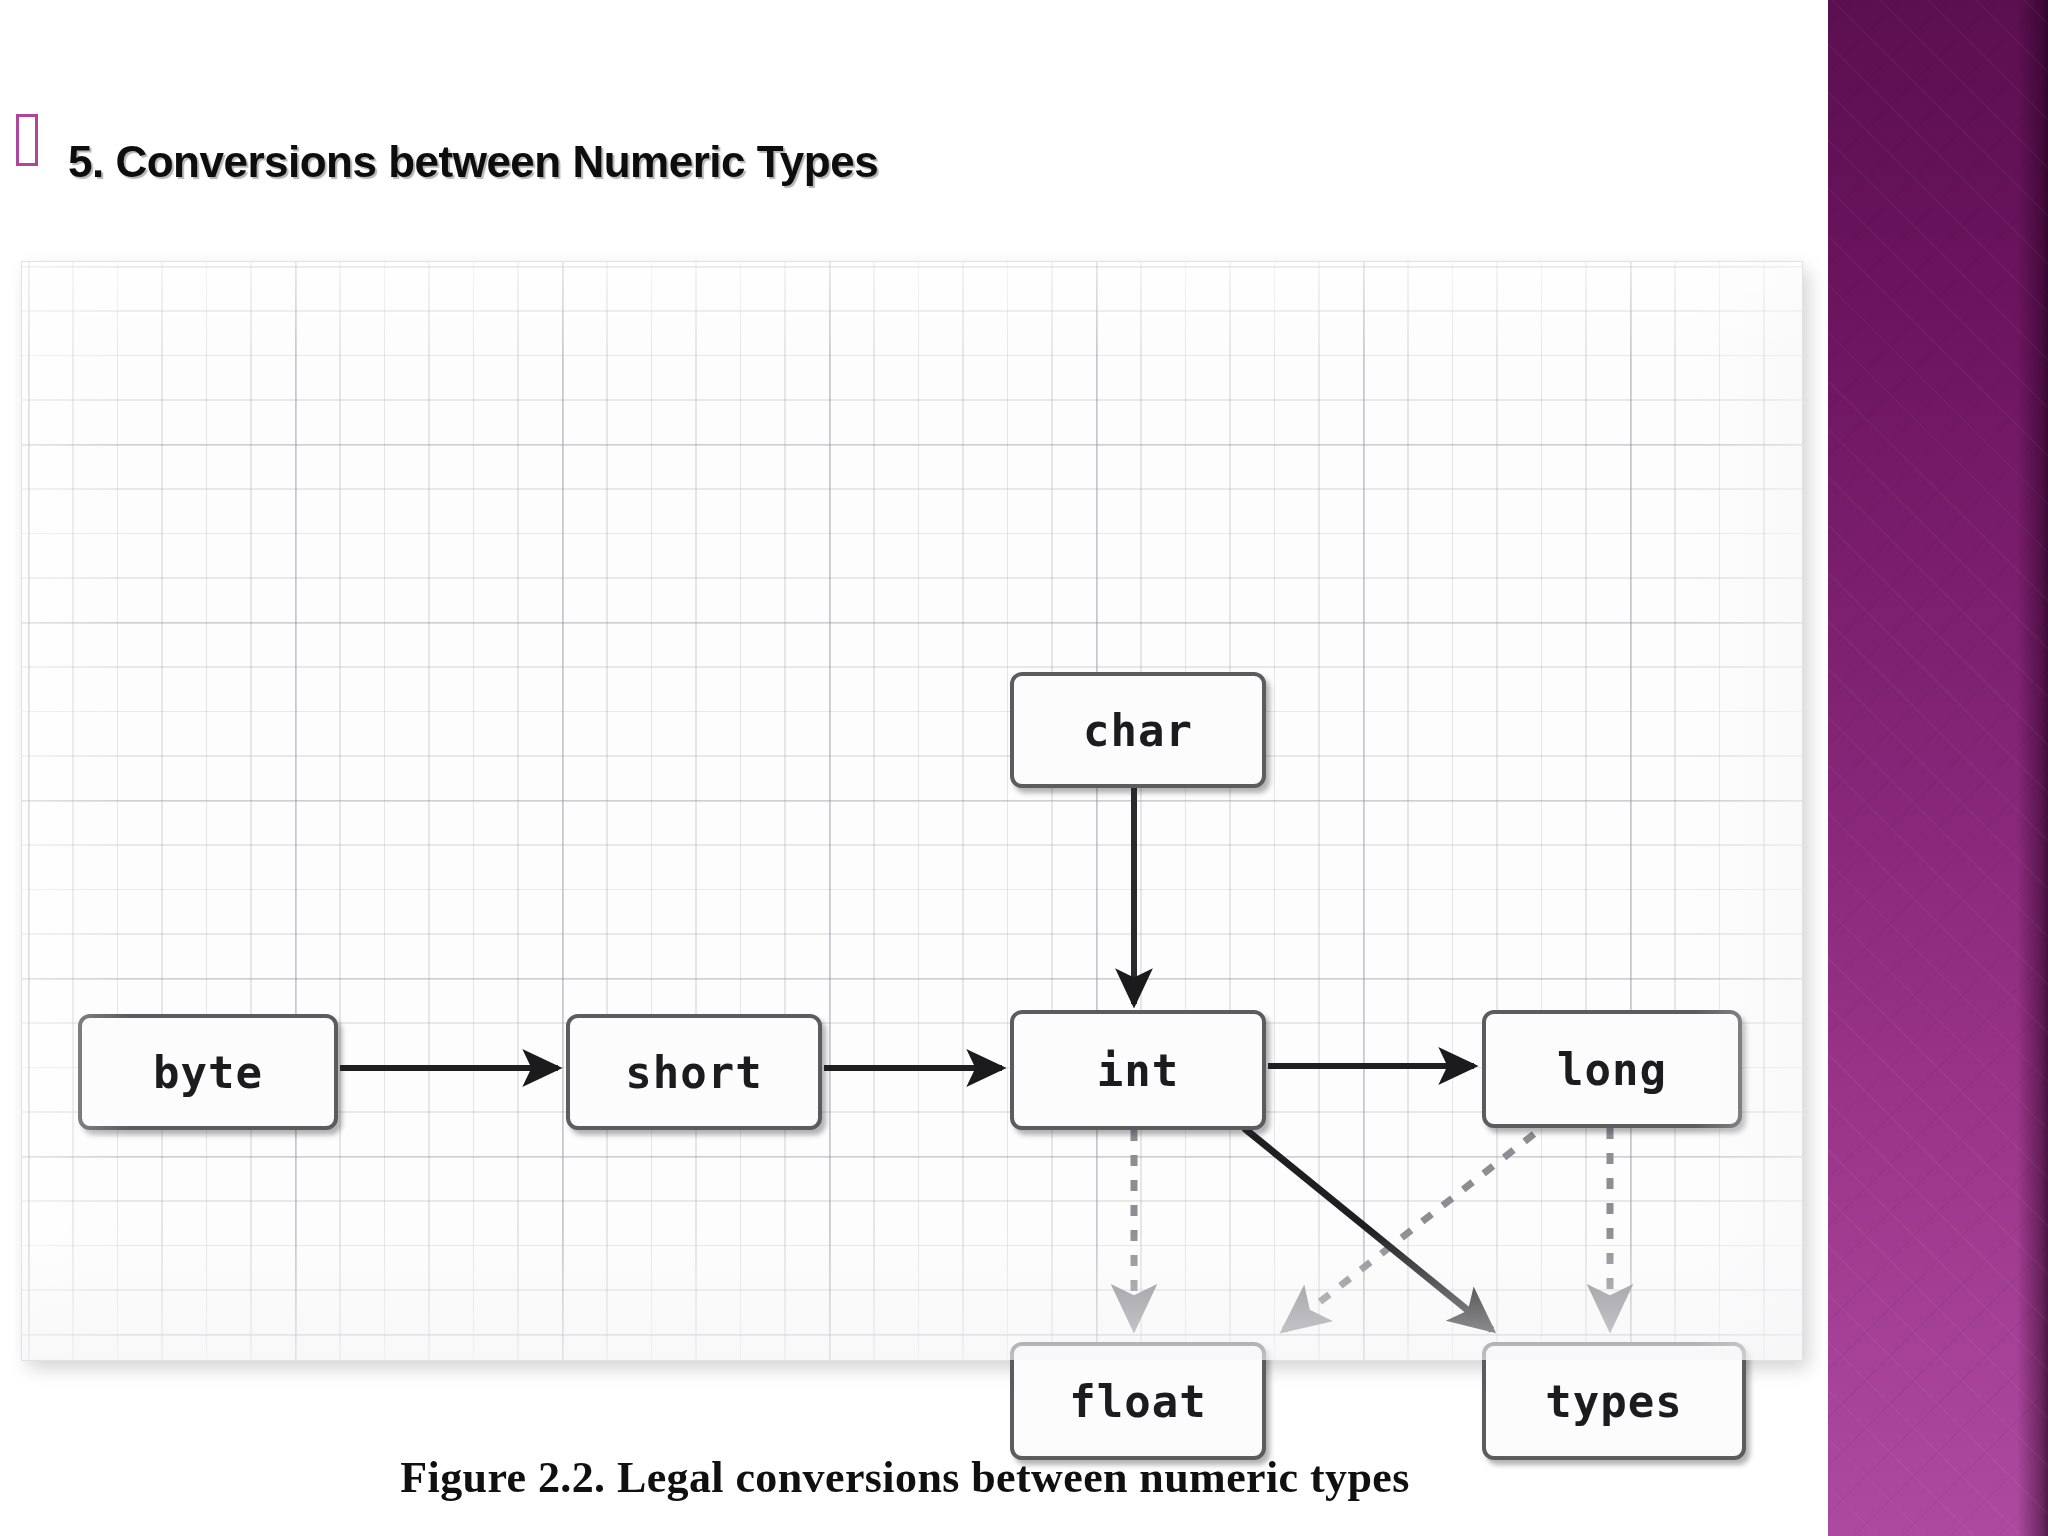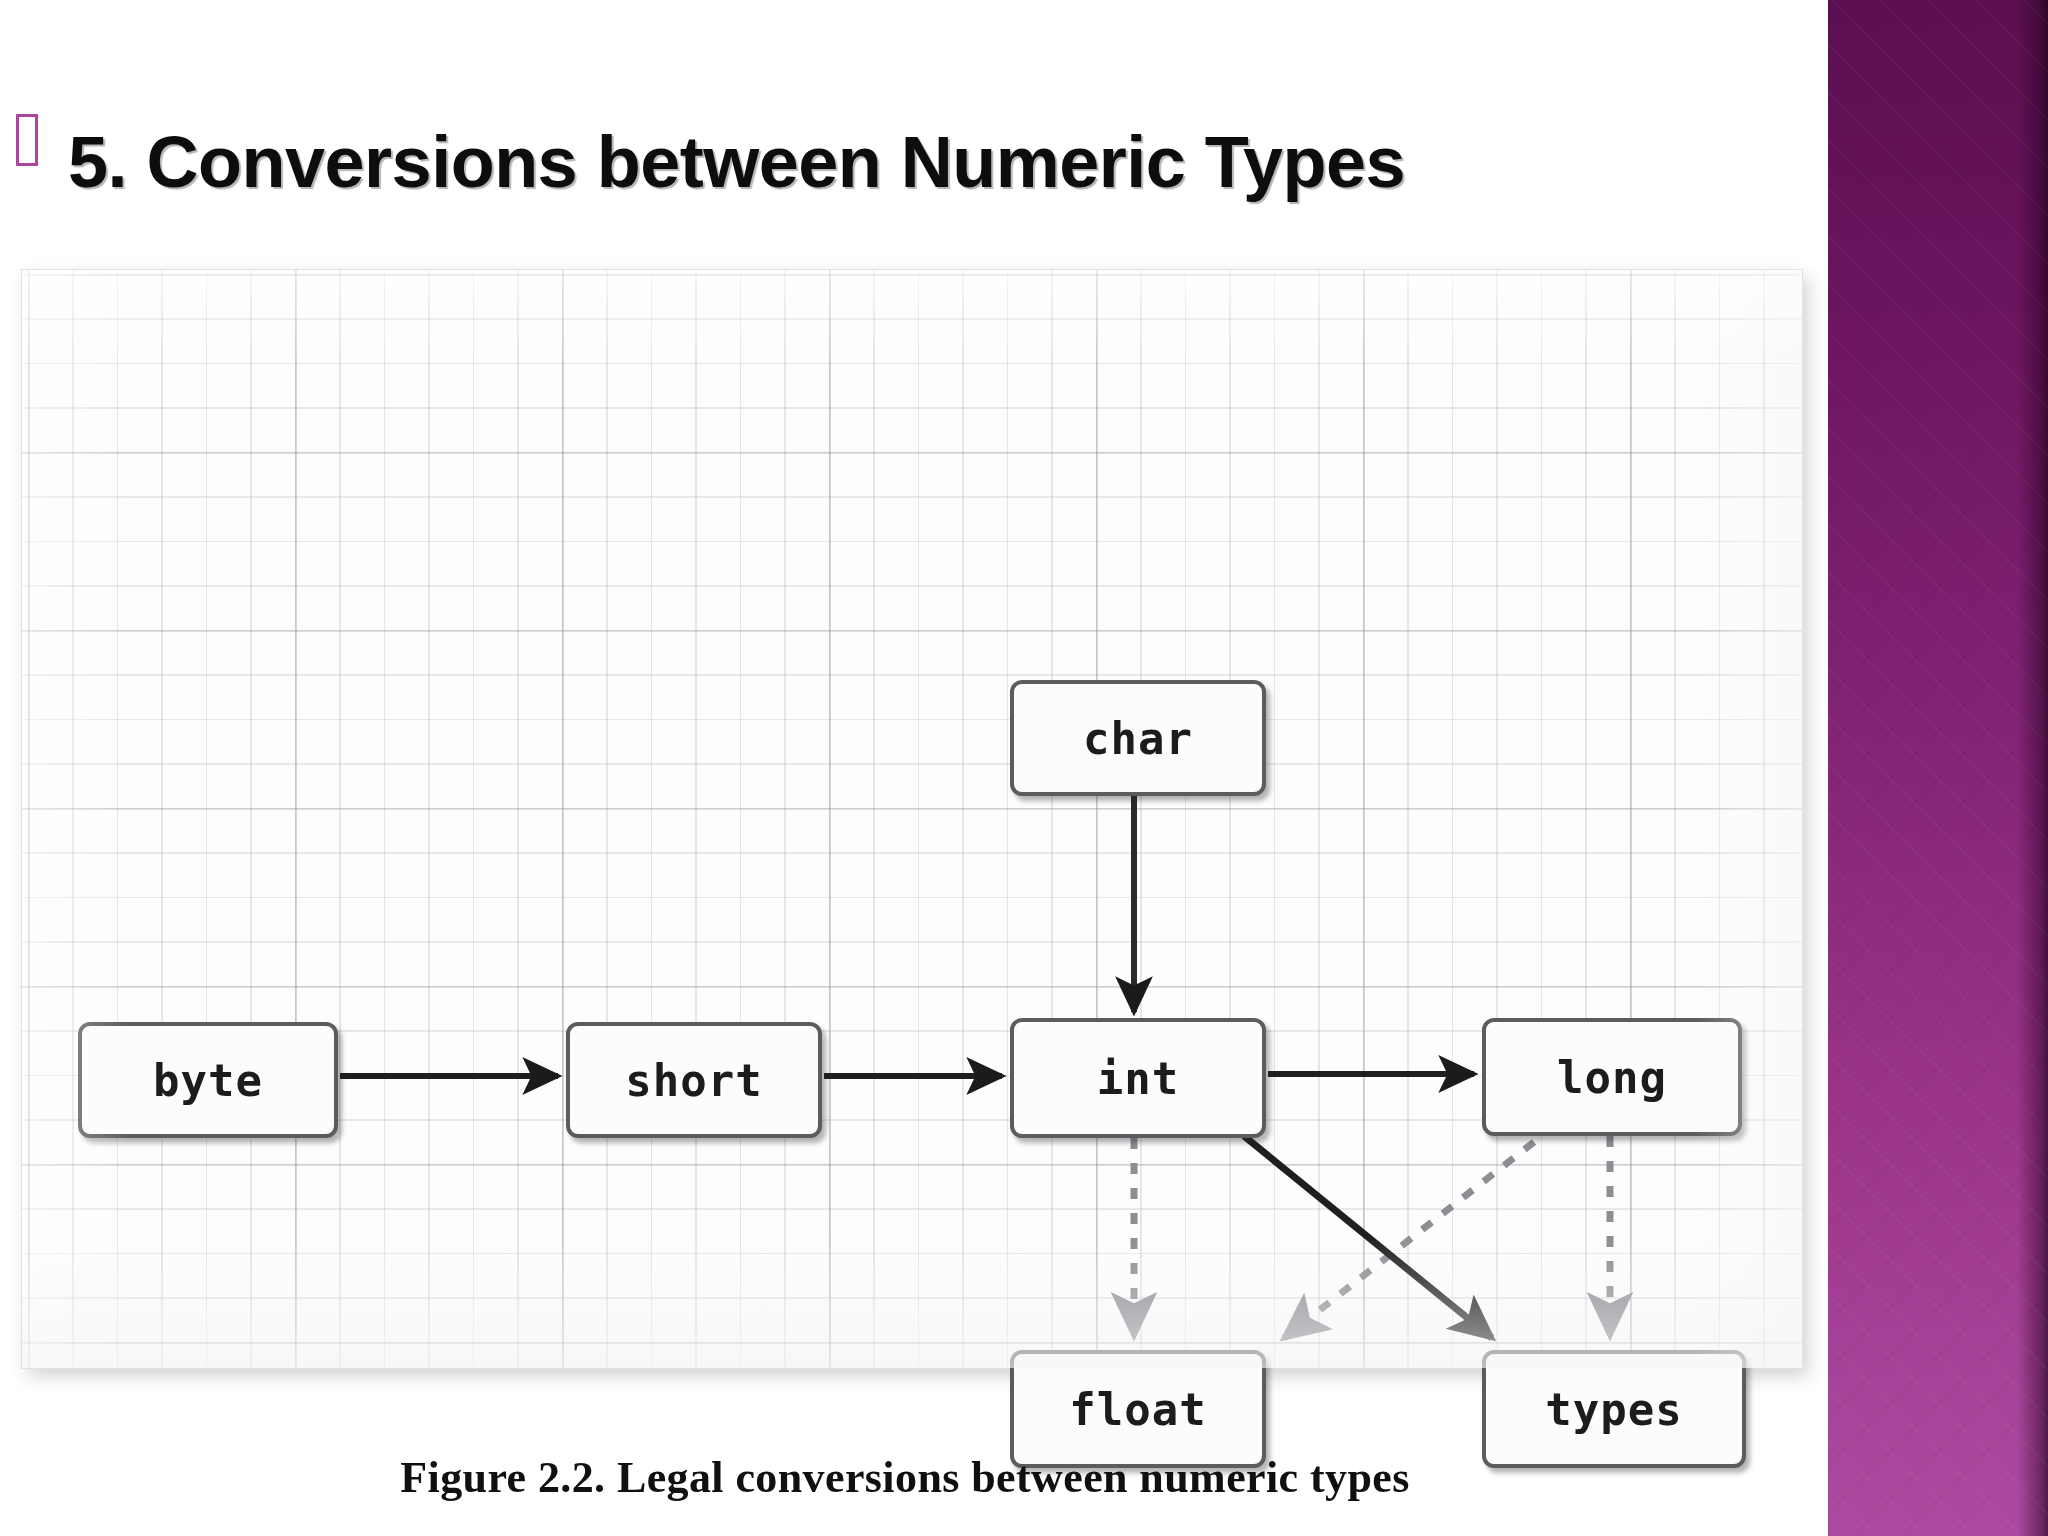--- a/index.html
+++ b/index.html
@@ -61,34 +61,34 @@
     width: 22px;
     height: 52px;
     margin-left: 16px;
     margin-right: 30px;
     border: 3px solid #b0459e;
     box-sizing: border-box;
     flex: 0 0 auto;
   }
   #title-text {
     font-family: "Liberation Sans", sans-serif;
-    font-size: 72px;
+    font-size: 44px;
     font-weight: bold;
     color: #0d0d0d;
     letter-spacing: -0.5px;
     white-space: nowrap;
     text-shadow: 2px 2px 1px rgba(120,120,120,.55);
     margin-top: 44px;
   }
 
   
   #figure {
     position: absolute;
     left: 22px;
-    top: 270px;
+    top: 262px;
     width: 1780px;
     height: 1098px;
     background: #ec4899;
     box-shadow: 0 0 0 1px #e2e2e2, 6px 8px 18px rgba(0,0,0,.18);
   }
   #grid-paper {
     position: absolute;
     inset: 0;
     background-color: #fdfdfd;
     background-image:

